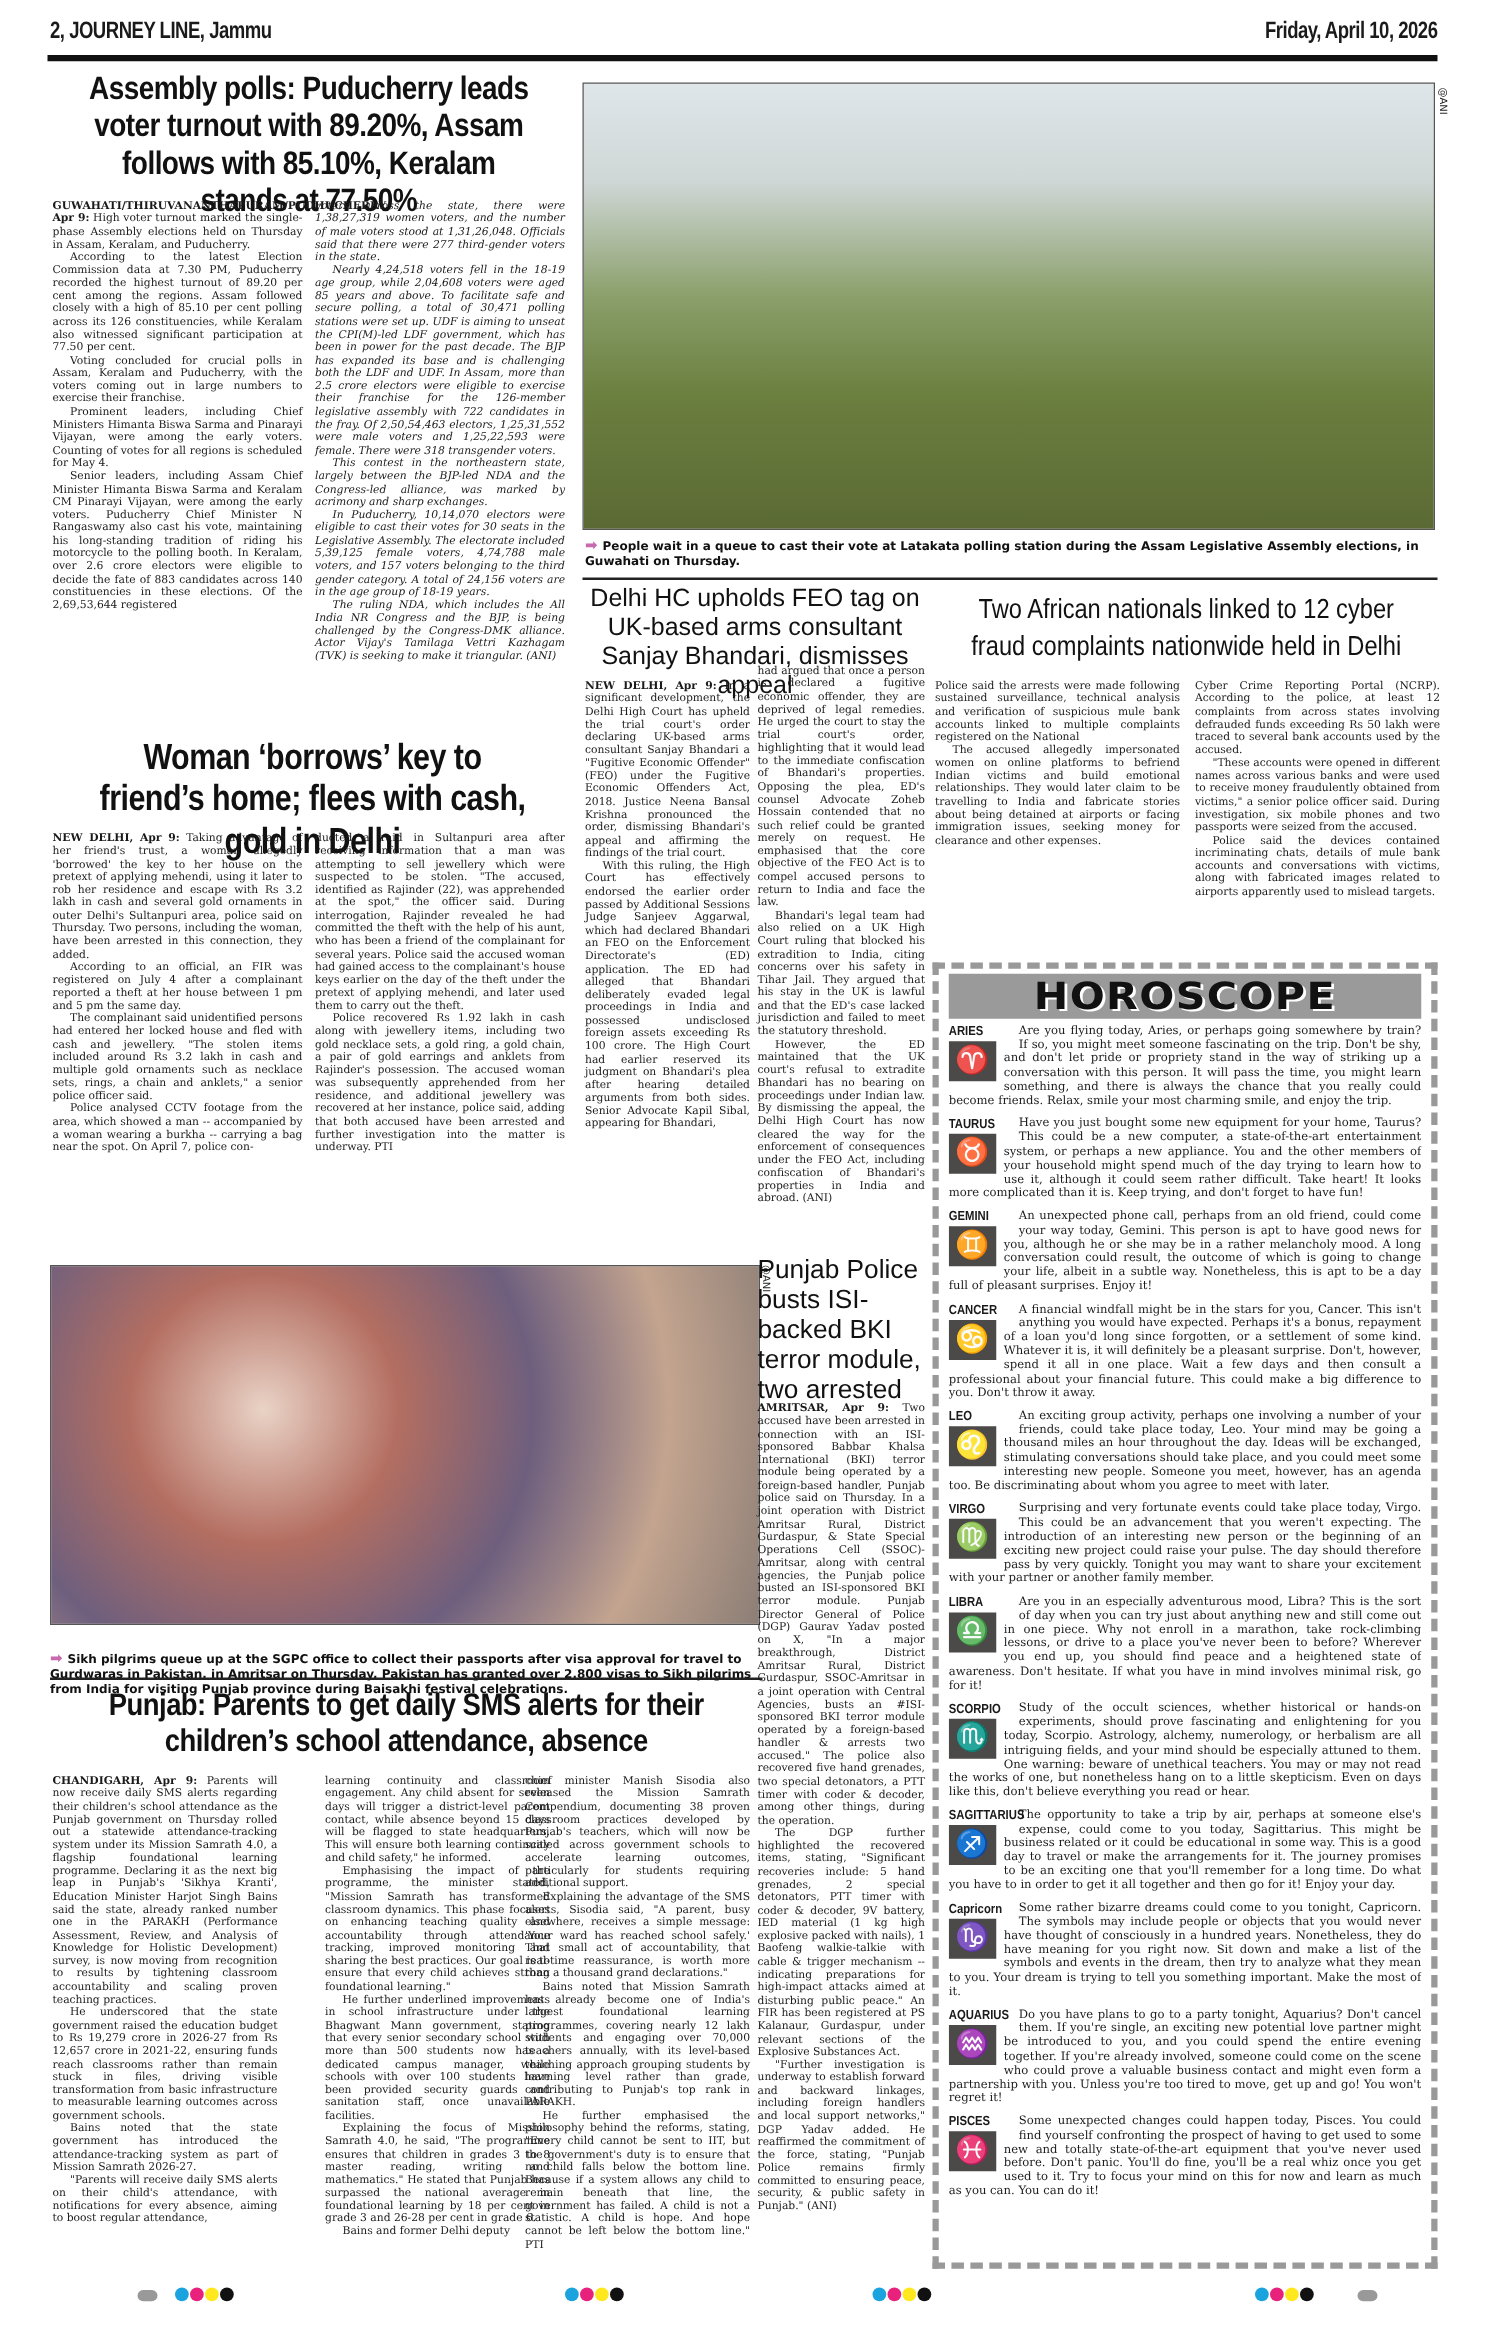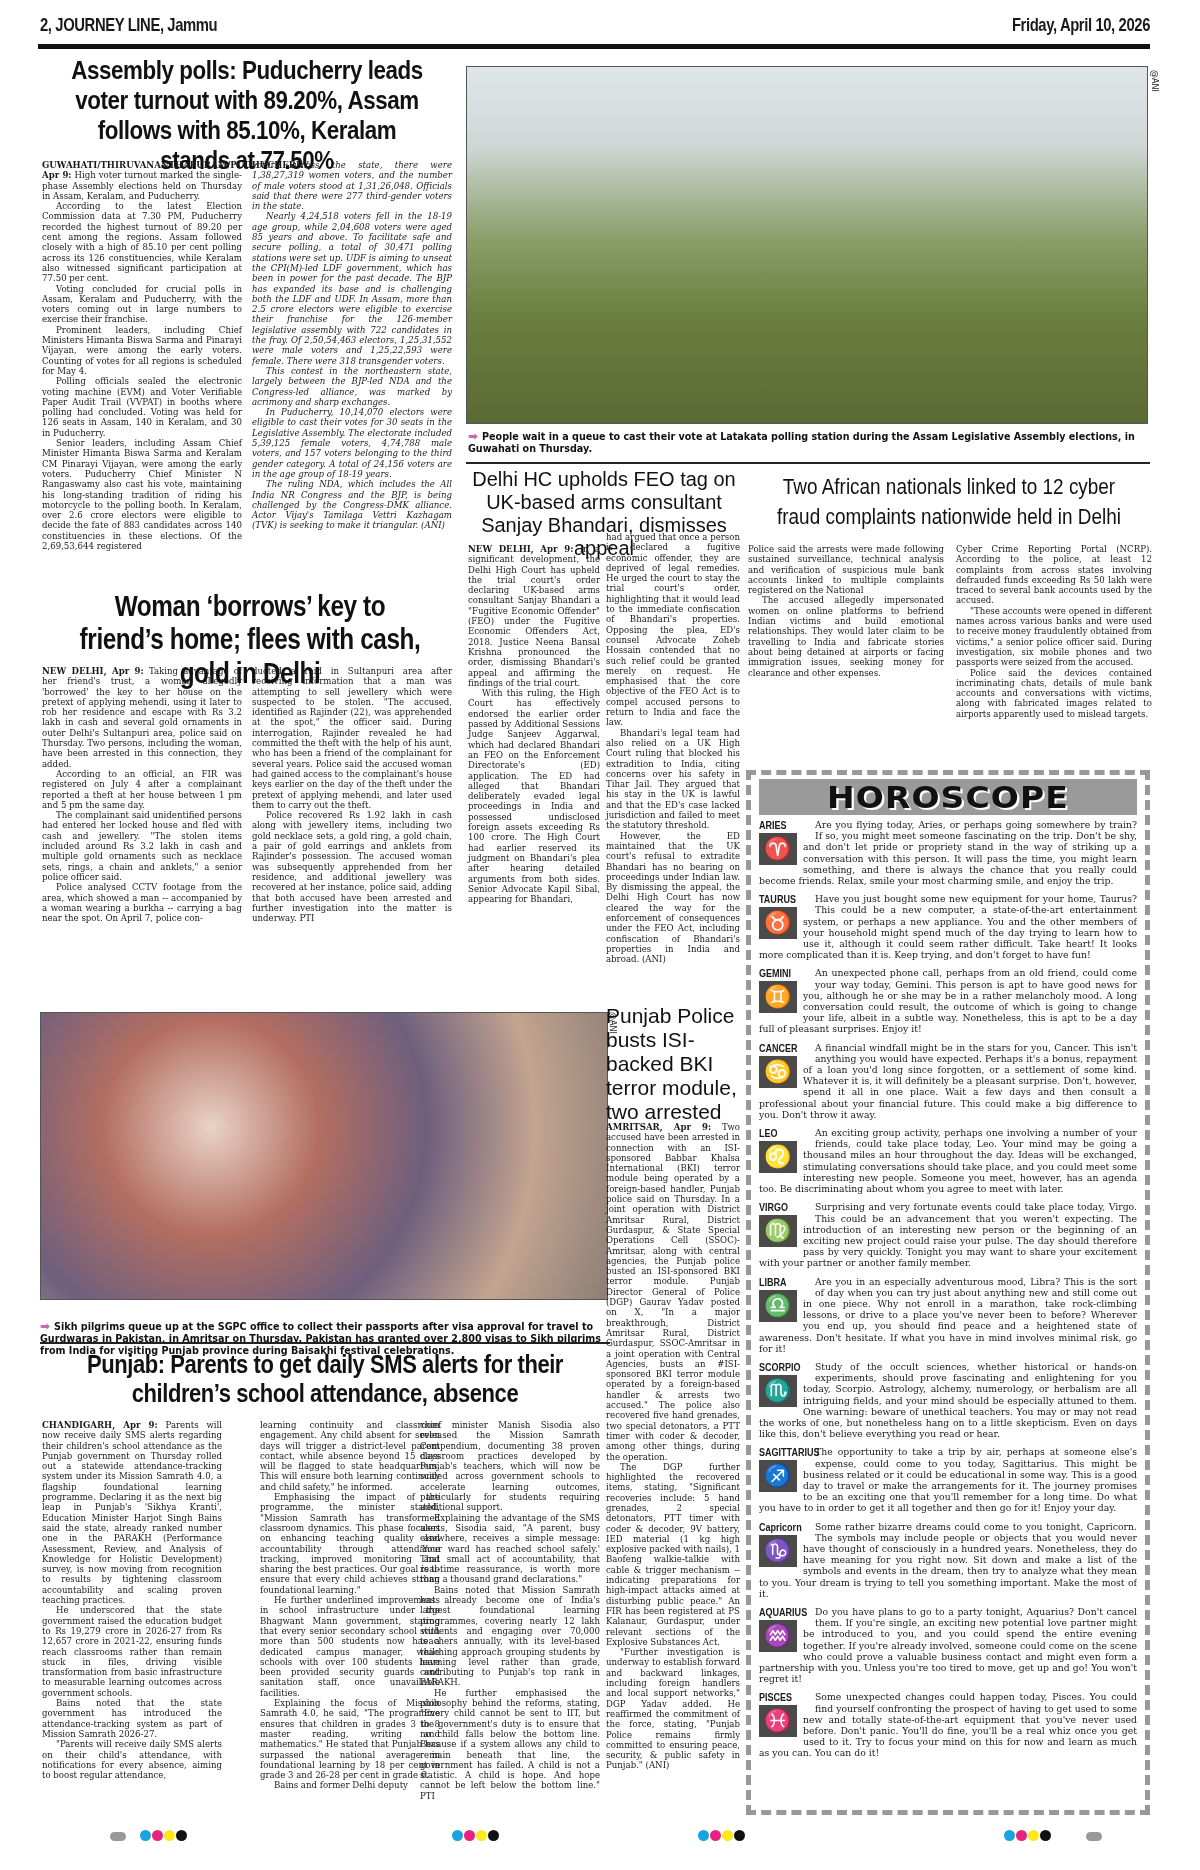--- a/index.html
+++ b/index.html
@@ -44,21 +44,20 @@
 <div class="abs cond hdr-left">2, JOURNEY LINE, Jammu</div>
 <div class="abs cond hdr-right">Friday, April 10, 2026</div>
 <div class="abs hdr-rule"></div>
 
 <div class="abs cond headline h1">Assembly polls: Puducherry leads voter turnout with 89.20%, Assam follows with 85.10%, Keralam stands at 77.50%</div>
 <div class="col body" style="left:42px; top:160px; width:200px;">
   <p><span class="dateline">GUWAHATI/THIRUVANANTHAPURAM/PUDHUCHERRY, Apr 9:</span> <span>High voter turnout marked the single-phase Assembly elections held on Thursday in Assam, Keralam, and Puducherry.</span></p>
   <p>According to the latest Election Commission data at 7.30 PM, Puducherry recorded the highest turnout of 89.20 per cent among the regions. Assam followed closely with a high of 85.10 per cent polling across its 126 constituencies, while Keralam also witnessed significant participation at 77.50 per cent.</p>
   <p>Voting concluded for crucial polls in Assam, Keralam and Puducherry, with the voters coming out in large numbers to exercise their franchise.</p>
   <p>Prominent leaders, including Chief Ministers Himanta Biswa Sarma and Pinarayi Vijayan, were among the early voters. Counting of votes for all regions is scheduled for May 4.</p>
-  <p>Polling officials sealed the electronic voting machine (EVM) and Voter Verifiable Paper Audit Trail (VVPAT) in booths where polling had concluded. Voting was held for 126 seats in Assam, 140 in Keralam, and 30 in Puducherry.</p>
   <p>Senior leaders, including Assam Chief Minister Himanta Biswa Sarma and Keralam CM Pinarayi Vijayan, were among the early voters. Puducherry Chief Minister N Rangaswamy also cast his vote, maintaining his long-standing tradition of riding his motorcycle to the polling booth. In Keralam, over 2.6 crore electors were eligible to decide the fate of 883 candidates across 140 constituencies in these elections. Of the 2,69,53,644 registered</p>
 </div>
 <div class="col body" style="left:252px; top:160px; width:200px;font-style:italic;">
   <p style="text-indent:0">voters across the state, there were 1,38,27,319 women voters, and the number of male voters stood at 1,31,26,048. Officials said that there were 277 third-gender voters in the state.</p>
   <p>Nearly 4,24,518 voters fell in the 18-19 age group, while 2,04,608 voters were aged 85 years and above. To facilitate safe and secure polling, a total of 30,471 polling stations were set up. UDF is aiming to unseat the CPI(M)-led LDF government, which has been in power for the past decade. The BJP has expanded its base and is challenging both the LDF and UDF. In Assam, more than 2.5 crore electors were eligible to exercise their franchise for the 126-member legislative assembly with 722 candidates in the fray. Of 2,50,54,463 electors, 1,25,31,552 were male voters and 1,25,22,593 were female. There were 318 transgender voters.</p>
   <p>This contest in the northeastern state, largely between the BJP-led NDA and the Congress-led alliance, was marked by acrimony and sharp exchanges.</p>
   <p>In Puducherry, 10,14,070 electors were eligible to cast their votes for 30 seats in the Legislative Assembly. The electorate included 5,39,125 female voters, 4,74,788 male voters, and 157 voters belonging to the third gender category. A total of 24,156 voters are in the age group of 18-19 years.</p>
   <p>The ruling NDA, which includes the All India NR Congress and the BJP, is being challenged by the Congress-DMK alliance. Actor Vijay's Tamilaga Vettri Kazhagam (TVK) is seeking to make it triangular. (ANI)</p>
 </div>
 

